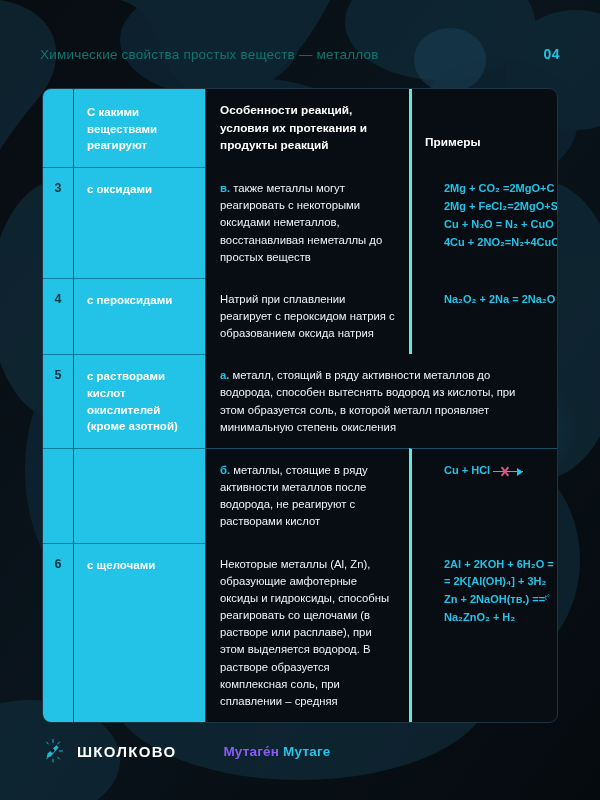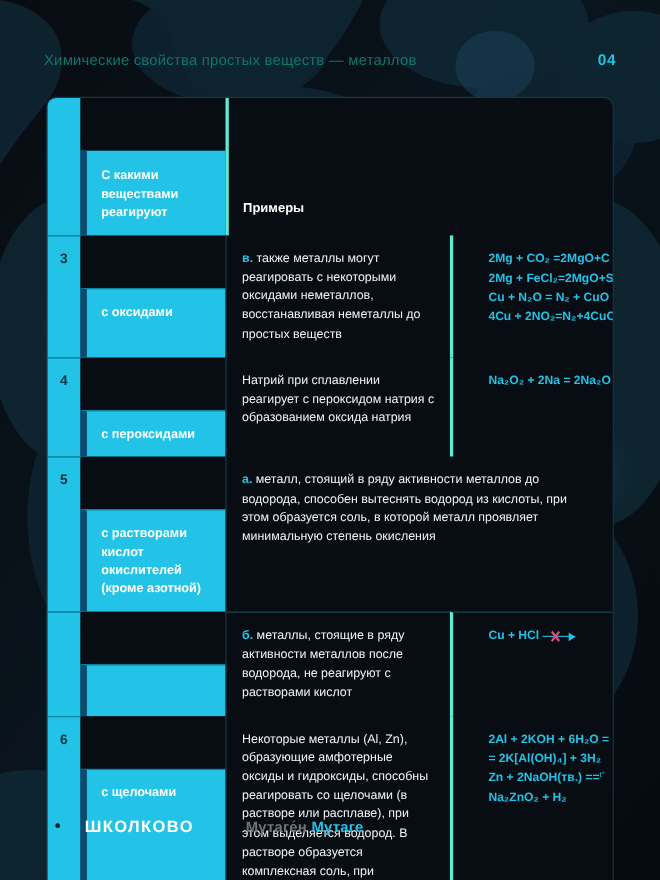--- a/index.html
+++ b/index.html
@@ -49,22 +49,21 @@
     padding:13px 0 0 0;
     text-align:center;
   }
   .c-sub {
     width:132px; flex:0 0 132px;
     background:#22c3e6;
     color:#ffffff;
     font-weight:700; font-size:11.5px;
     line-height:1.45;
     padding:13px 10px 12px 13px;
-    border-left:6px solid #0c4a6e;
-    margin-top:48px;
+    border-left:1px solid #0c4a6e;
   }
   .c-desc {
     flex:1 1 auto;
     padding:13px 14px 12px 14px;
     color:#eef4f7;
     font-size:11.3px;
     line-height:1.52;
     border-left:1px solid #1d3a49;
   }
   .c-ex {
@@ -111,21 +110,21 @@
   .footer {
     position:absolute; left:40px; right:40px; bottom:36px;
     display:flex; align-items:center; justify-content:flex-start;
     z-index:2;
   }
   .brand { display:flex; align-items:center; gap:11px; }
   .brand-name {
     color:#ffffff; font-weight:700; font-size:15px; letter-spacing:1.3px;
   }
   .footer-right { font-size:13.5px; font-weight:700; letter-spacing:.2px; }
-  .fr-1 { color:#737373;padding-left:47px; }
+  .fr-1 { color:#8b5cf6;padding-left:47px; }
   .fr-2 { color:#22c3e6; }
 </style>
 </head>
 <body>
 
 <svg id="bg" viewBox="0 0 600 800" preserveAspectRatio="none">
   <defs>
     <linearGradient id="gmain" x1="0" y1="0" x2="1" y2="1">
       <stop offset="0%" stop-color="#070c11"></stop>
       <stop offset="45%" stop-color="#0a141c"></stop>
@@ -162,20 +161,21 @@
 <div class="header">
   <div class="header-title">Химические свойства простых веществ — металлов</div>
   <div class="header-page">04</div>
 </div>
 
 <div class="table">
 
   <div class="row head">
     <div class="c-num"></div>
     <div class="c-sub">С какими веществами реагируют</div>
+    <div class="c-desc">Особенности реакций, условия их протекания и продукты реакций</div>
     <div class="c-ex">Примеры</div>
   </div>
 
   <div class="row">
     <div class="c-num">3</div>
     <div class="c-sub">с оксидами</div>
     <div class="c-desc">
       <span class="marker">в.</span>
       <span>также металлы могут реагировать с некоторыми оксидами неметаллов, восстанавливая неметаллы до простых веществ</span>
     </div>

